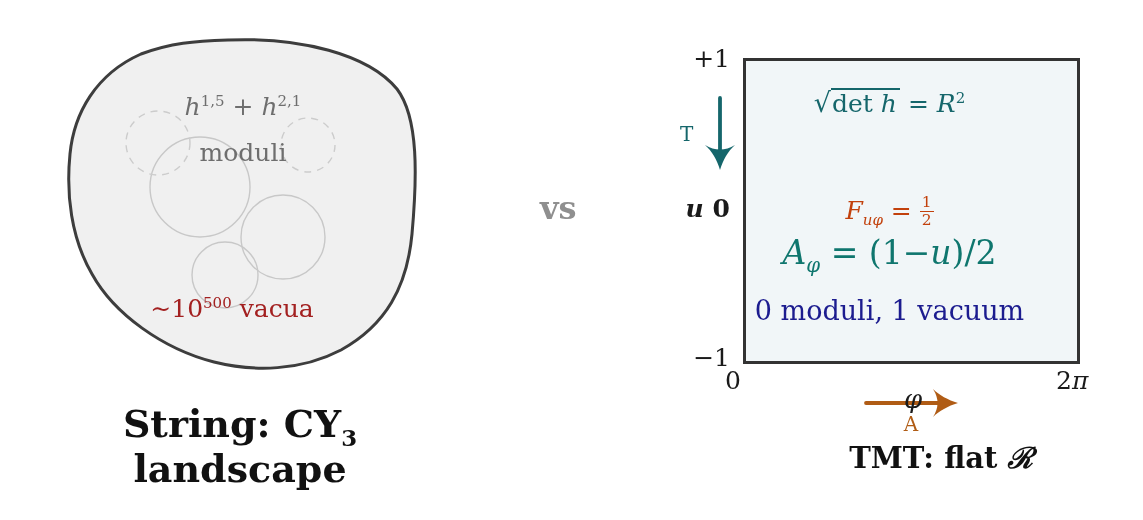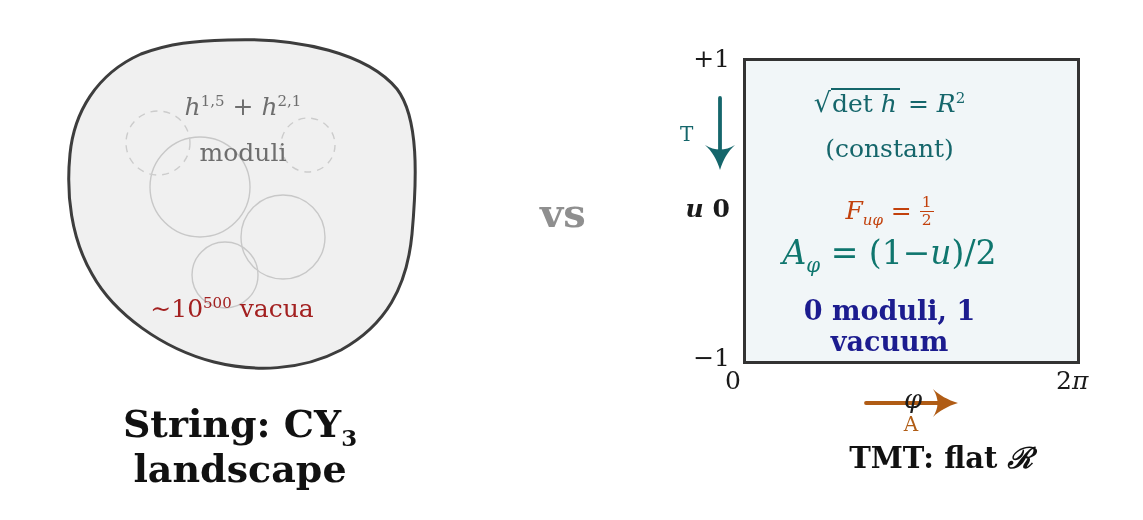--- a/index.html
+++ b/index.html
@@ -15,31 +15,31 @@
   sub{font-size:60%;line-height:0;}
   .msub{font-style:italic;}
 
   
   .blob-formula{left:143px;top:92px;width:200px;font-size:25px;color:#6e6e6e;}
   .blob-moduli{left:143px;top:138px;width:200px;font-size:25px;color:#6e6e6e;}
   .blob-vacua{left:122px;top:294px;width:220px;font-size:25px;color:#a32020;}
   .left-caption{left:30px;top:401px;width:420px;font-size:38px;font-weight:bold;color:#111;}
 
   
-  .vs{left:540px;top:189px;width:60px;font-size:40px;font-weight:bold;color:#8f8f8f;}
+  .vs{left:540px;top:189px;width:60px;font-size:32px;font-weight:bold;color:#8f8f8f;}
 
   
   .tmt-box{left:743px;top:58px;width:337px;height:306px;box-sizing:border-box;
            background:#f1f6f8;border:3px solid #333333;}
   .boxline{left:746px;width:287px;}
   .line-sqrt{top:87px;font-size:25px;color:#15666b;}
   .line-const{top:134px;font-size:25px;color:#15666b;}
   .line-f{top:194px;font-size:25px;color:#c2410c;}
   .line-a{top:233px;font-size:33px;color:#0f766e;}
-  .line-vac{top:295px;font-size:27px;font-weight:bold;color:#1c1c8f;}
+  .line-vac{top:295px;font-size:27px;font-weight:normal;color:#1c1c8f;}
 
   .rad{font-size:108%;}
   .radbar{display:inline-block;border-top:2px solid currentColor;line-height:1.05;padding:1px 3px 0 1px;}
   .frac{display:inline-block;vertical-align:-0.42em;text-align:center;font-size:62%;line-height:1.12;}
   .frac .num{display:block;border-bottom:1.6px solid currentColor;padding:0 2px;}
   .frac .den{display:block;}
 
   
   .ytick{left:650px;width:80px;font-size:25px;color:#1a1a1a;}
   .ytick-top{top:44px;}
@@ -76,21 +76,20 @@
   <div class="abs ctr blob-vacua"><span>∼10</span><sup>500</sup><span> vacua</span></div>
 
   <div class="abs ctr left-caption"><span>String: CY</span><sub>3</sub><span> landscape</span></div>
 
   <div class="abs vs">vs</div>
 
   <div class="abs tmt-box"></div>
 
   <div class="abs ctr boxline line-sqrt"><span class="rad">√</span><span class="radbar"><span>det </span><i>h</i></span><span> = </span><i>R</i><sup>2</sup></div>
 
-  <div class="abs ctr boxline line-const">(constant)</div>
 
   <div class="abs ctr boxline line-f"><i>F</i><sub class="msub">uφ</sub><span> = </span><span class="frac"><span class="num">1</span><span class="den">2</span></span></div>
 
   <div class="abs ctr boxline line-a"><i>A</i><sub class="msub">φ</sub><span> = (1−</span><i>u</i><span>)/2</span></div>
 
   <div class="abs ctr boxline line-vac">0 moduli, 1 vacuum</div>
 
   <div class="abs rt ytick ytick-top">+1</div>
   <div class="abs rt ytick ytick-mid"><i>u</i><span class="gap0">0</span></div>
   <div class="abs rt ytick ytick-bot">−1</div>

